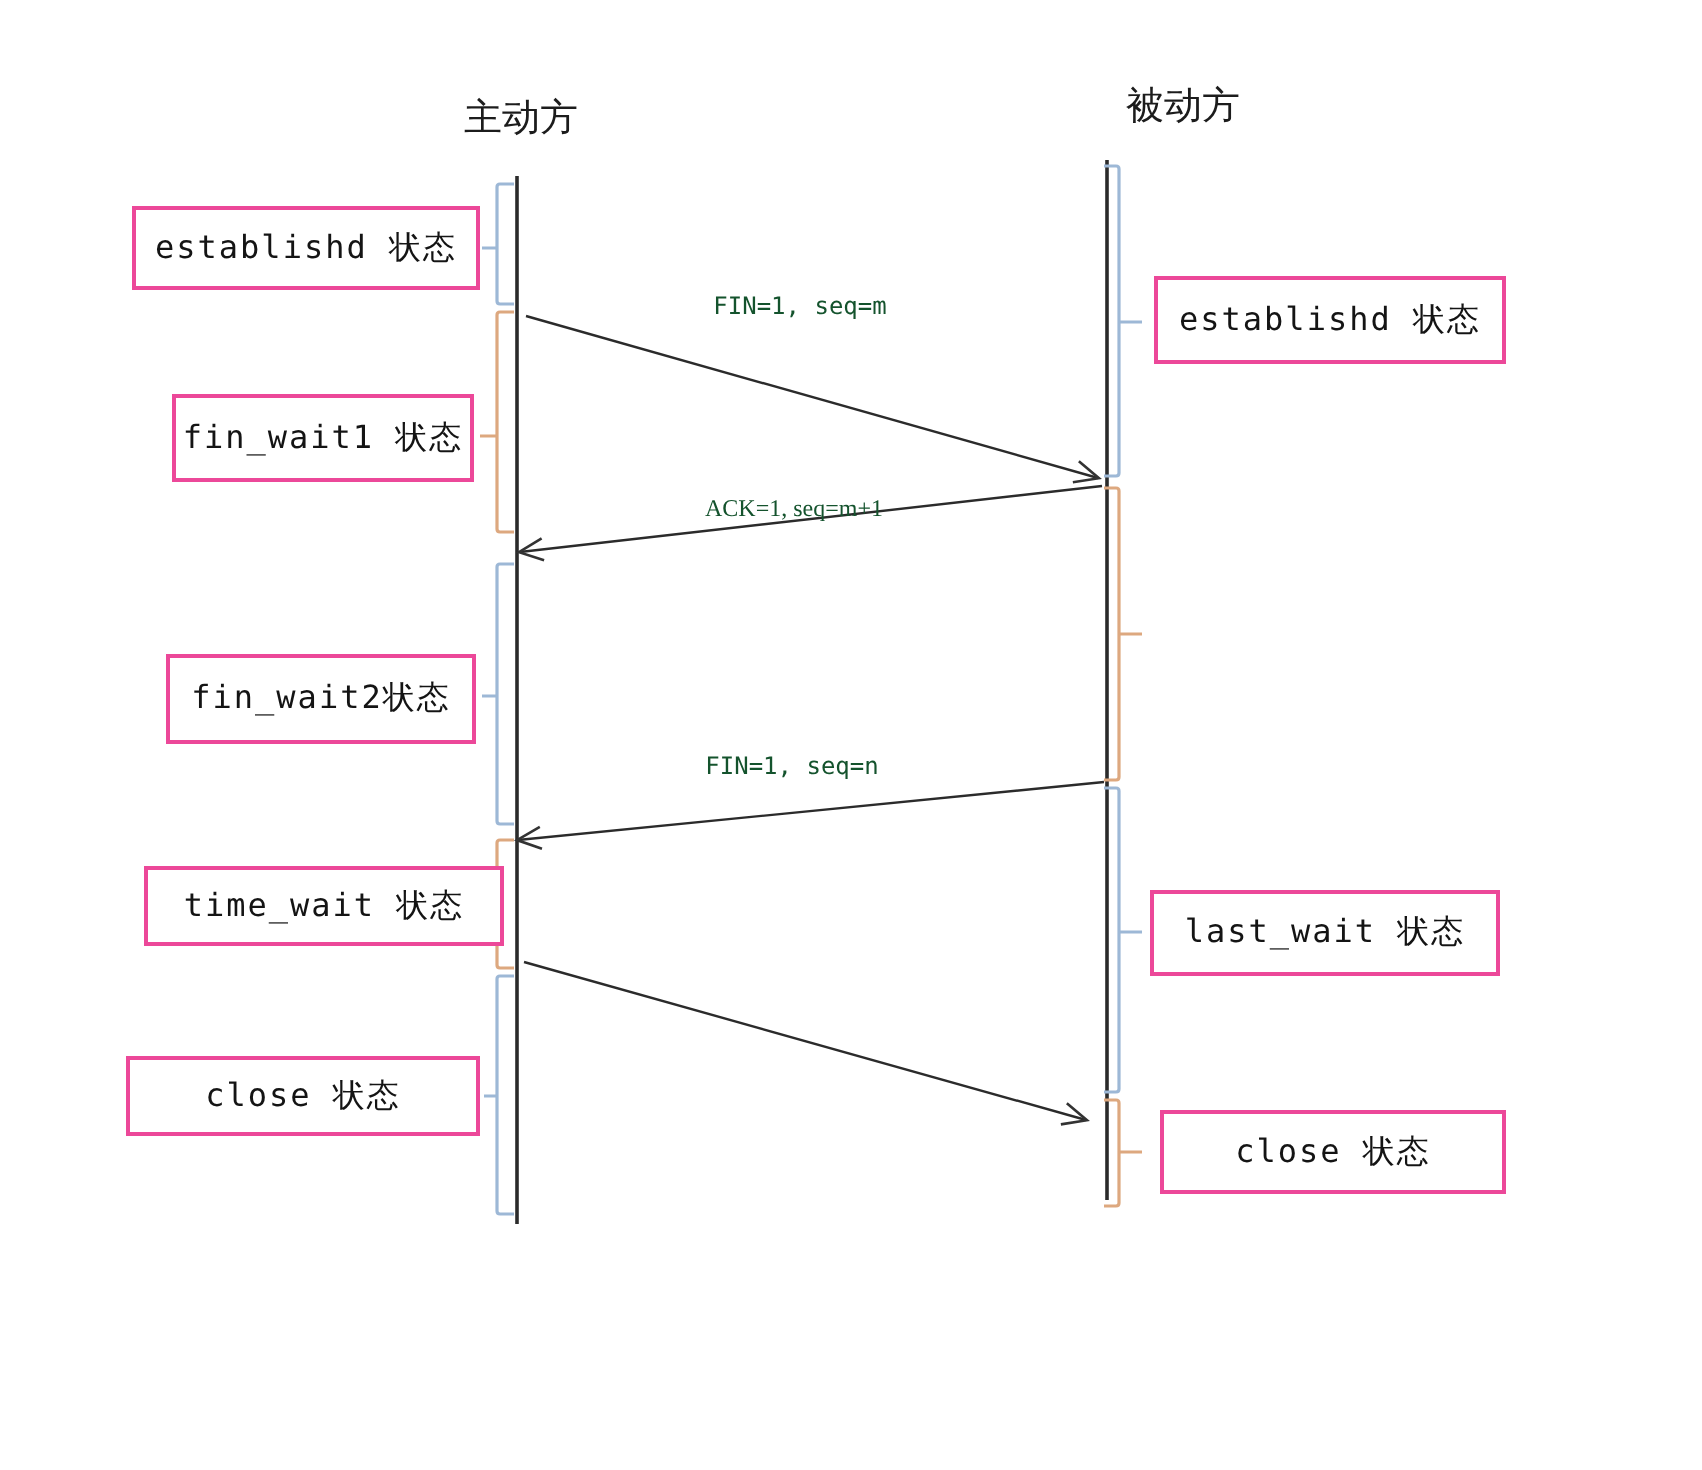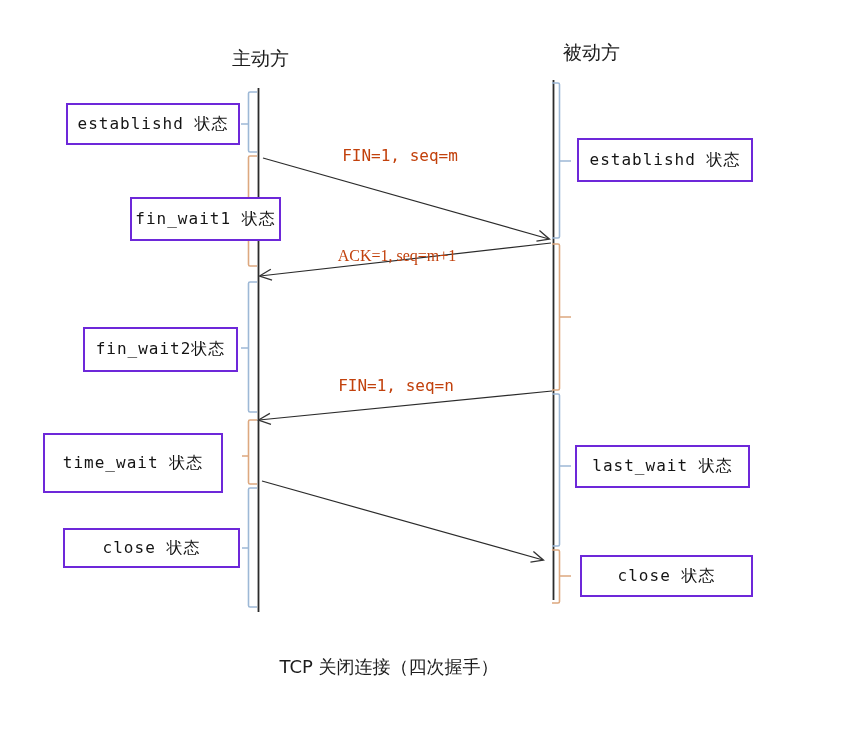--- a/index.html
+++ b/index.html
@@ -13,29 +13,29 @@
   .lifeline { stroke:var(--line-color,#2b2b2b); stroke-width:1.8; }
   .msg-line { stroke:var(--line-color,#2b2b2b); stroke-width:1.2; fill:none; }
   .brace { fill:none; stroke-width:1.6; }
   .brace-blue { stroke:var(--brace-blue,#9db8d6); }
   .brace-orange { stroke:var(--brace-orange,#dda87f); }
 
   .actor-label {
     position:absolute; font-size:19px; color:#1c1c1c; white-space:nowrap;
   }
   .state-box {
-    position:absolute; border:2px solid #6d28d9; background:#ffffff;
+    position:absolute; border:2px solid #ec4899; background:#ffffff;
     display:flex; align-items:center; justify-content:center;
     font-family:"DejaVu Sans Mono", "Liberation Mono", monospace;
     font-size:16px; letter-spacing:1px; color:#141414; white-space:nowrap;
     box-sizing:border-box;
   }
   .msg-label {
     position:absolute; font-family:"DejaVu Sans Mono", "Liberation Mono", monospace;
-    font-size:16px; color:#c2410c; text-align:center; white-space:nowrap;
+    font-size:12px; color:#14532d; text-align:center; white-space:nowrap;
   }
   .diagram-title {
     position:absolute; left:249px; top:655px; width:280px; text-align:center;
     font-size:18px; color:#1c1c1c; white-space:nowrap;
   }
 </style>
 </head>
 <body>
 
 <div class="canvas">
@@ -64,28 +64,27 @@
     <line class="msg-line" x1="263" y1="158" x2="549" y2="239" marker-end="url(#arrow)"></line>
     <line class="msg-line" x1="551" y1="243" x2="260" y2="276" marker-end="url(#arrow)"></line>
     <line class="msg-line" x1="552" y1="391" x2="259" y2="420" marker-end="url(#arrow)"></line>
     <line class="msg-line" x1="262" y1="481" x2="543" y2="560" marker-end="url(#arrow)"></line>
   </svg>
 
   <div class="actor-label" style="left:232px; top:46px;">主动方</div>
   <div class="actor-label" style="left:519px; top:40px;margin-left:44px;">被动方</div>
 
   <div class="state-box" style="left:66px;  top:103px; width:174px; height:42px;">establishd 状态</div>
-  <div class="state-box" style="left:86px;  top:197px; width:151px; height:44px;margin-left:44px;">fin_wait1 状态</div>
+  <div class="state-box" style="left:86px;  top:197px; width:151px; height:44px;">fin_wait1 状态</div>
   <div class="state-box" style="left:83px;  top:327px; width:155px; height:45px;">fin_wait2状态</div>
-  <div class="state-box" style="left:43px;  top:433px; width:180px; height:60px;">time_wait 状态</div>
+  <div class="state-box" style="left:72px;  top:433px; width:180px; height:40px;">time_wait 状态</div>
   <div class="state-box" style="left:63px;  top:528px; width:177px; height:40px;">close 状态</div>
 
   <div class="state-box" style="left:577px; top:138px; width:176px; height:44px;">establishd 状态</div>
   <div class="state-box" style="left:575px; top:445px; width:175px; height:43px;">last_wait 状态</div>
   <div class="state-box" style="left:580px; top:555px; width:173px; height:42px;">close 状态</div>
 
   <div class="msg-label" style="left:320px; top:146px; width:160px;">FIN=1, seq=m</div>
   <div class="msg-label" style="left:317px; top:247px; width:160px;font-family:Liberation Serif, serif;">ACK=1, seq=m+1</div>
   <div class="msg-label" style="left:316px; top:376px; width:160px;">FIN=1, seq=n</div>
 
-  <div class="diagram-title">TCP 关闭连接（四次握手）</div>
 
 </div>
 
 </body></html>

